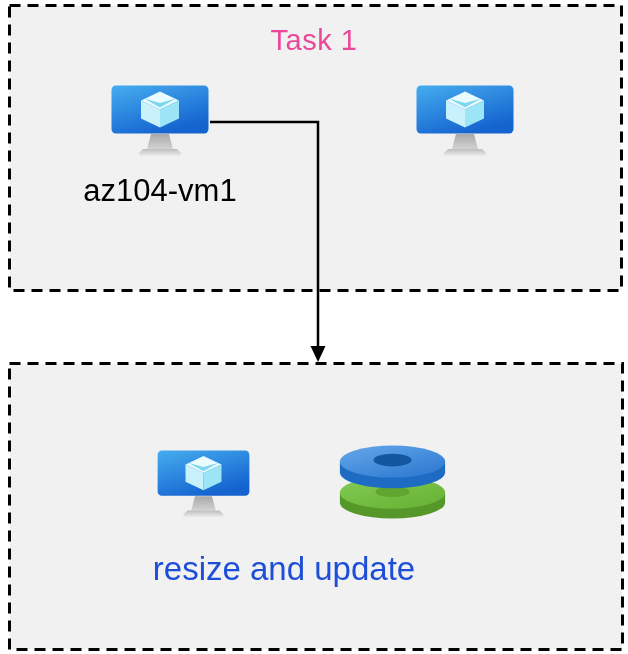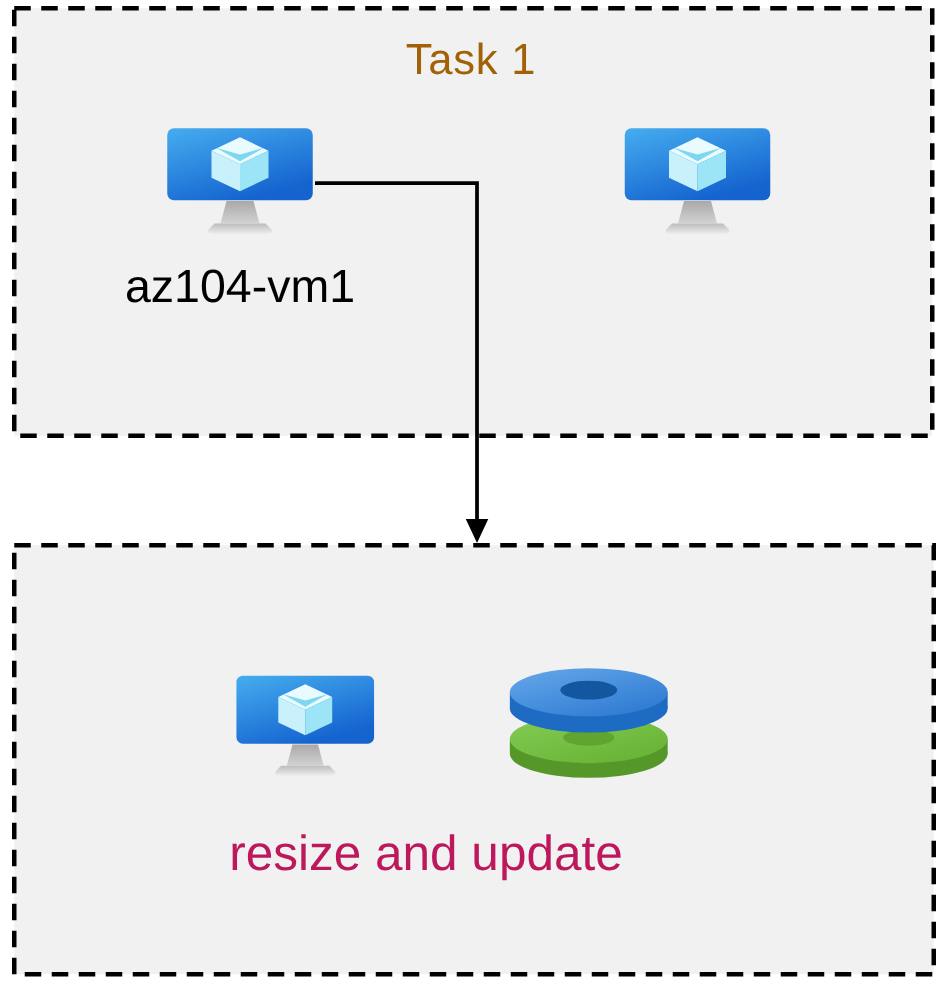--- a/index.html
+++ b/index.html
@@ -4,33 +4,33 @@
 <style>
   html,body{margin:0;padding:0;background:#ffffff;}
   .canvas{
     position:relative;width:628px;height:654px;overflow:hidden;
     background:#ffffff;
     font-family:"Liberation Sans", sans-serif;
   }
   .layer{position:absolute;left:0;top:0;}
   .task-title{
     position:absolute;left:0;width:628px;text-align:center;
-    font-size:29px;line-height:36px;color:#a16207;letter-spacing:0.5px;
+    font-size:29px;line-height:36px;color:#ec4899;letter-spacing:0.5px;
   }
   #task1-title{top:22px;}
   #task2-title{top:398px;}
   .vm-label{
     position:absolute;width:220px;text-align:center;color:#000000;
     font-size:31px;line-height:37px;top:172px;
   }
   #vm1-label{left:50px;text-align:center;}
   #vm2-label{left:355px;}
   .caption{
     position:absolute;left:0;top:549px;width:568px;text-align:center;
-    font-size:33px;line-height:40px;color:#be185d;
+    font-size:33px;line-height:40px;color:#1d4ed8;
   }
   .icon{position:absolute;}
   #vm1-icon{left:110px;top:84px;width:100px;height:74px;}
   #vm2-icon{left:415px;top:84px;width:100px;height:74px;}
   #task2-vm-icon{left:156px;top:449px;width:95px;height:70px;}
   #disks-icon{left:336px;top:442px;width:113px;height:80px;}
 </style>
 </head>
 <body>
 

